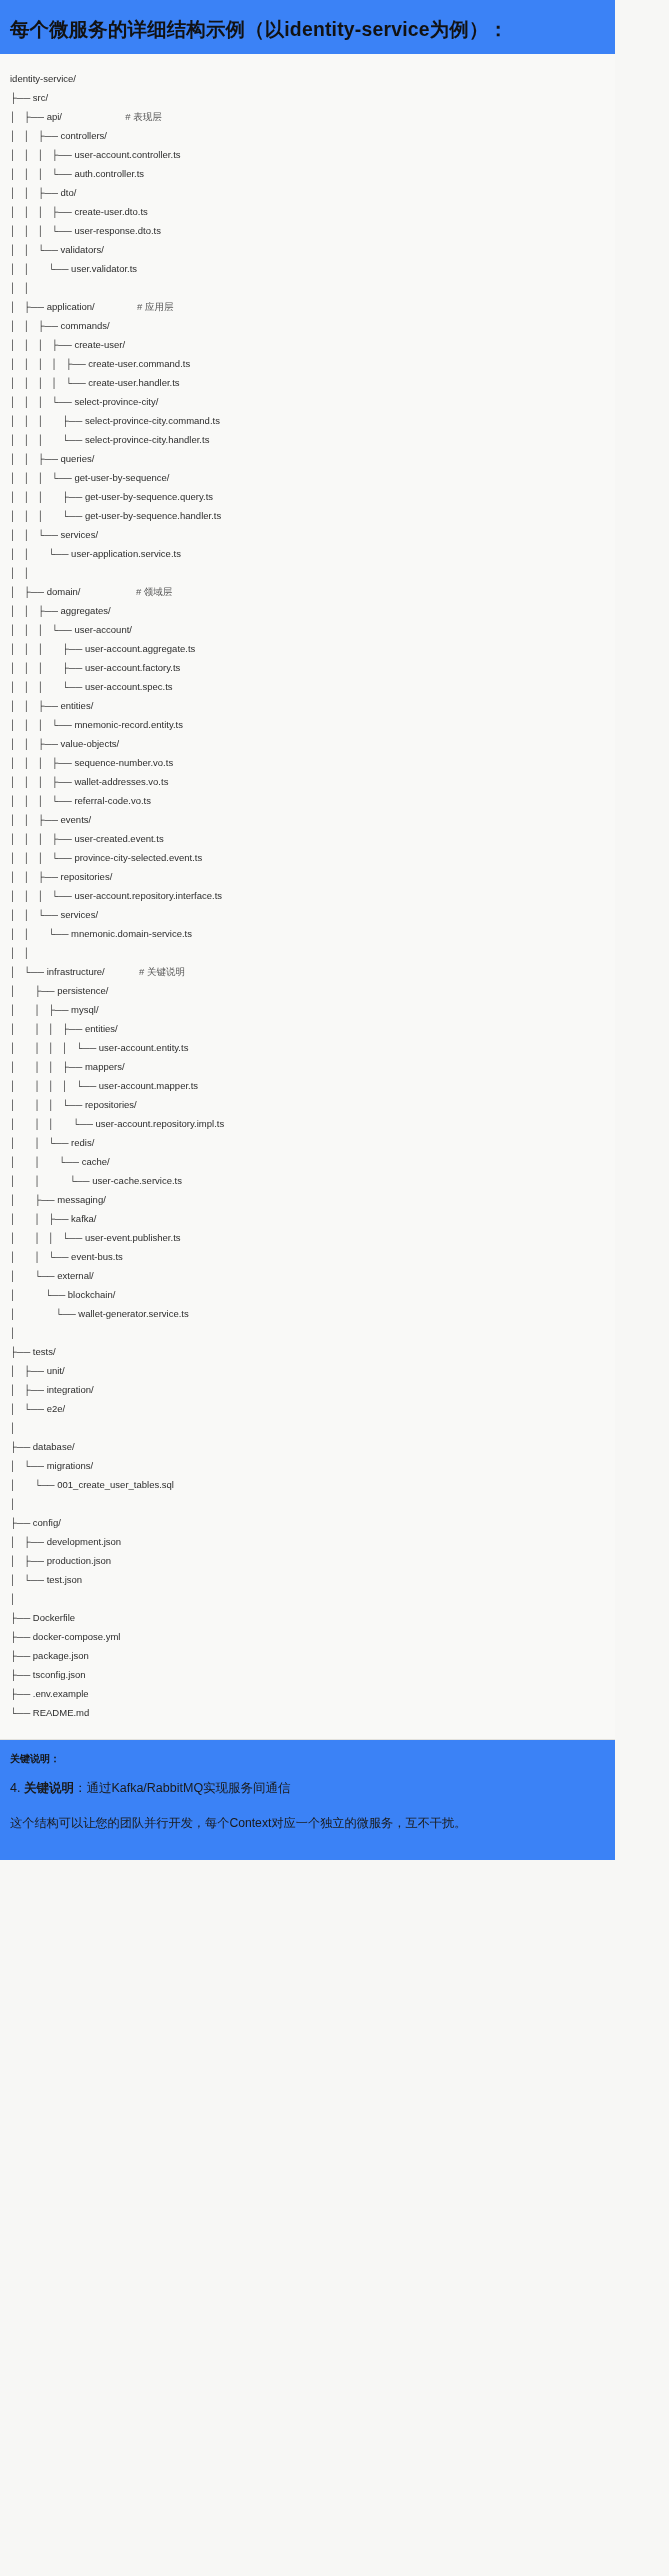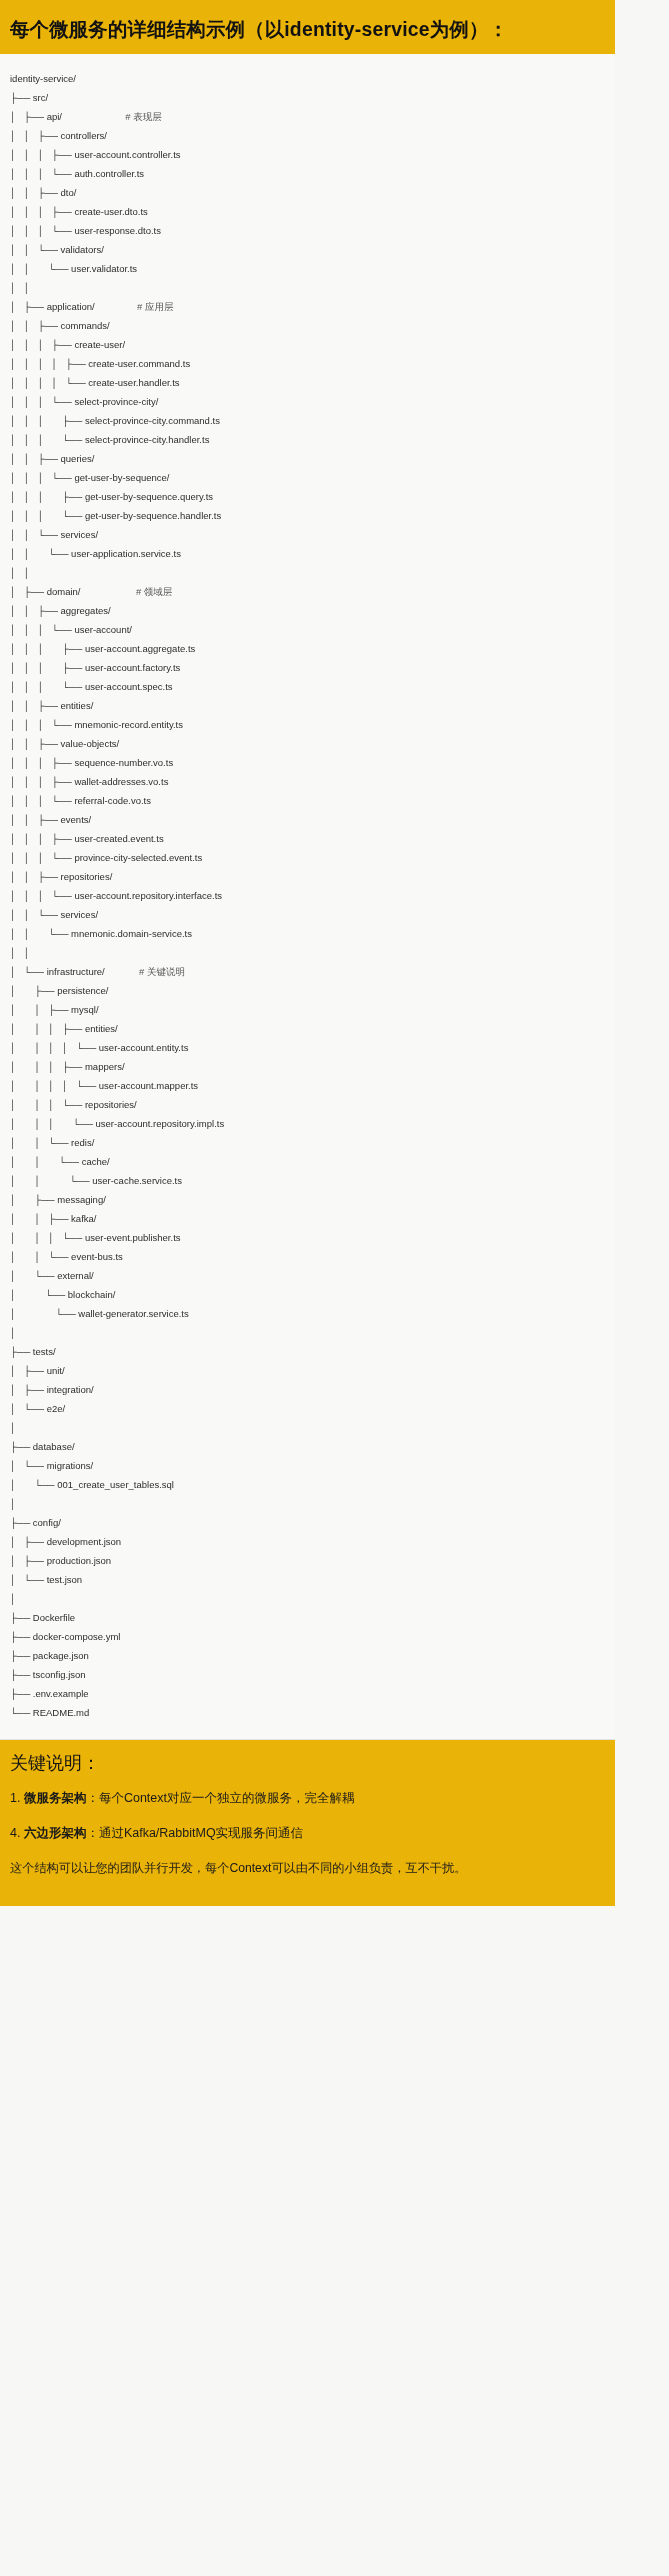--- a/index.html
+++ b/index.html
@@ -9,21 +9,21 @@
   }
   body {
     width: 669px;
     font-family: "Liberation Sans", sans-serif;
     color: #1f1f1f;
     -webkit-font-smoothing: antialiased;
   }
   .page {
     width: 615px;
     box-sizing: border-box;
-    background: #eab308;
+    background: #3b82f6;
     padding: 0;
   }
   
   .doc-header {
     padding: 16.3px 10px 11.3px 10px;
     box-sizing: border-box;
   }
   .doc-header h1 {
     margin: 0;
     font-size: 19.4px;
@@ -60,22 +60,22 @@
   pre.tree .cm {
     color: #555555;
   }
   
   .notes {
     padding: 12.5px 10px 10px 10px;
     box-sizing: border-box;
   }
   .notes h2 {
     margin: 0 0 13.8px 0;
-    font-size: 18px;
-    font-weight: normal;
+    font-size: 10px;
+    font-weight: bold;
     color: #141414;
     line-height: 1.3;
   }
   ol.note-list {
     margin: 0;
     padding: 0 0 0 0;
     list-style: none;
     counter-reset: noteno;
   }
   ol.note-list > li {
@@ -201,20 +201,19 @@
 ├── package.json
 ├── tsconfig.json
 ├── .env.example
 └── README.md</pre>
   </div>
   <hr class="rule">
 
   <div class="notes">
     <h2>关键说明：</h2>
     <ol class="note-list" id="note-list">
-        <li><span class="num">1. </span><span class="k">微服务架构</span><span class="sep">：</span><span class="v">每个Context对应一个独立的微服务，完全解耦</span></li>
-        <li><span class="num">4. </span><span class="k">六边形架构</span><span class="sep">：</span><span class="v">通过Kafka/RabbitMQ实现服务间通信</span></li>
+        <li><span class="num">4. </span><span class="k">关键说明</span><span class="sep">：</span><span class="v">通过Kafka/RabbitMQ实现服务间通信</span></li>
       </ol>
-    <div class="closing">这个结构可以让您的团队并行开发，每个Context可以由不同的小组负责，互不干扰。</div>
+    <div class="closing">这个结构可以让您的团队并行开发，每个Context对应一个独立的微服务，互不干扰。</div>
   </div>
 
 </div>
 
 
 </body></html>

